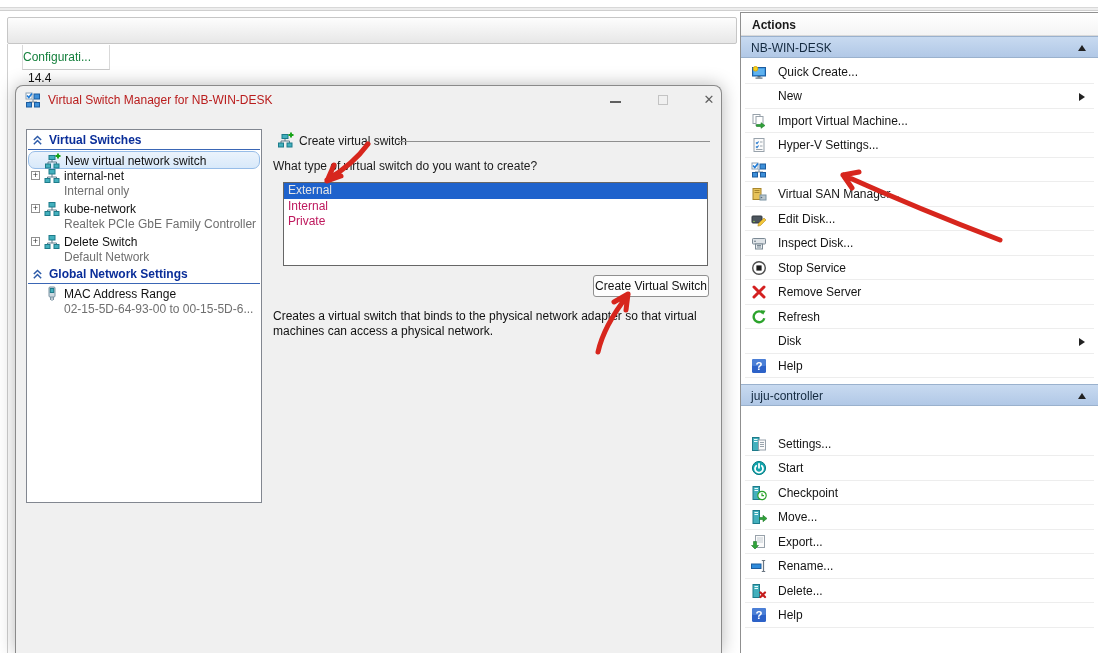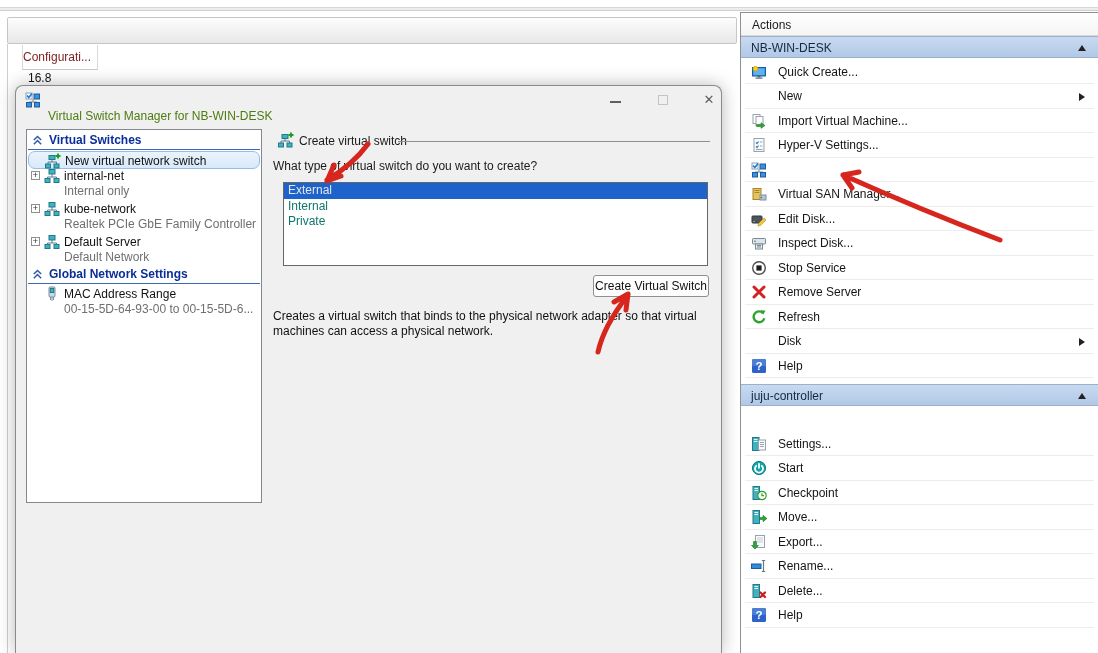--- a/index.html
+++ b/index.html
@@ -7,32 +7,32 @@
     font-family:"Liberation Sans",sans-serif;font-size:12px;color:#1a1a1a}
   .screen{position:absolute;inset:0;width:1098px;height:653px}
   [data-icon] svg{width:100%;height:100%;display:block}
 
   
   .bg-topband{position:absolute;left:0;top:7px;width:1098px;height:4px;background:#ededed;
     border-top:1px solid #d8d8d8;border-bottom:1px solid #cfcfcf}
   .bg-headerband{position:absolute;left:7px;top:17px;width:730px;height:27px;
     background:linear-gradient(#fdfdfd,#e7e7e7);border:1px solid #c6c6c6;border-radius:2px}
   .bg-vline{position:absolute;left:7px;top:44px;width:1px;height:609px;background:#cfcfcf}
-  .bg-colhead{position:absolute;left:22px;top:45px;width:76px;height:25px;background:#fff;
+  .bg-colhead{position:absolute;left:22px;top:45px;width:88px;height:25px;background:#fff;
     border-left:1px solid #d9d9d9;border-right:1px solid #d9d9d9;border-bottom:1px solid #c9c9c9;
-    padding:5px 0 0 0;color:#7f1d1d;white-space:nowrap;overflow:hidden}
+    padding:5px 0 0 0;color:#15803d;white-space:nowrap;overflow:hidden}
   .bg-cell{position:absolute;left:28px;top:71px;color:#111}
 
   
   .dialog{position:absolute;left:15px;top:85px;width:707px;height:568px;background:#f0f0f0;
     border:1px solid #8a8a8a;border-bottom:none;border-radius:8px 8px 0 0;
     box-shadow:0 0 18px rgba(0,0,0,.28)}
   .titlebar{position:absolute;left:0;top:0;right:0;height:28px}
   .ticon{position:absolute;left:9px;top:6px;width:16px;height:16px}
-  .ttext{position:absolute;left:32px;top:23px;color:#4d7c0f;white-space:nowrap}
+  .ttext{position:absolute;left:32px;top:7px;color:#b91c1c;white-space:nowrap}
   .wbtn{position:absolute;top:5px;width:22px;height:18px;cursor:default}
   .wbtn.min{left:588px}.wbtn.max{left:636px}.wbtn.close{left:682px}
   .glyph-min{display:block;margin:10px auto 0;width:11px;height:0;border-top:2px solid #5f5f5f}
   .glyph-max{display:block;margin:4px auto 0;width:10px;height:10px;border:1.4px solid #c3c3c3}
   .glyph-close{display:block;text-align:center;font-size:13px;color:#5f5f5f;line-height:17px}
   .glyph-close::before{content:'\2715'}
 
   
   .tree{position:absolute;left:10px;top:43px;width:236px;height:374px;background:#fff;
     border:1px solid #828790;overflow:hidden}
@@ -48,31 +48,31 @@
   .nicon{position:absolute;left:16px;top:1px;width:16px;height:16px}
   .tlabel{position:absolute;left:36px;top:2px;color:#111;white-space:nowrap}
   .tsub{position:absolute;left:37px;color:#6f6f6f;white-space:nowrap}
 
   
   .grp-icon{position:absolute;left:262px;top:46px;width:16px;height:16px}
   .grp-label{position:absolute;left:283px;top:48px;white-space:nowrap}
   .grp-line{position:absolute;left:382px;top:55px;width:312px;height:1px;background:#8f8f8f}
   .question{position:absolute;left:257px;top:73px;white-space:nowrap}
   .listbox{position:absolute;left:267px;top:96px;width:425px;height:84px;background:#fff;border:1px solid #666}
-  .opt{height:15.5px;line-height:15.5px;padding-left:4px;color:#0f766e}
+  .opt{height:15.5px;line-height:15.5px;padding-left:4px;color:#be185d}
   .opt.sel{background:var(--selection-blue,#1e62cc);color:#e5e5e5}
   .create-btn{position:absolute;left:577px;top:189px;width:116px;height:22px;background:#fdfdfd;
     border:1px solid #8f8f8f;border-radius:3px;text-align:center;line-height:20px;color:#111}
   .desc{position:absolute;left:257px;top:223px;width:458px;line-height:15px;color:#111}
 
   
   .actions{position:absolute;left:740px;top:12px;width:358px;height:641px;background:#fff;
     border:1px solid #8f8f8f;border-right:none;border-bottom:none}
   .act-title{position:absolute;left:0;top:0;right:0;height:23px;border-bottom:1px solid #d9d9d9;
-    font-weight:normal;padding:5px 2px 0 11px;background:linear-gradient(#fff,#f4f4f4)}
+    font-weight:bold;padding:5px 2px 0 11px;background:linear-gradient(#fff,#f4f4f4)}
   .act-sec{position:absolute;left:0;right:0;height:22px;color:#13293f;padding:4px 0 0 10px;
     background:linear-gradient(var(--actions-header-top,#c8daf0),var(--actions-header-bottom,#b1c8e6));
     border-top:1px solid #9ab1cd;border-bottom:1px solid #9ab1cd}
   .sec1{top:23px}.sec2{top:371px}
   .collapse{position:absolute;right:12px;top:8px;width:0;height:0;
     border-left:4px solid transparent;border-right:4px solid transparent;border-bottom:6px solid #222}
   .arow{position:absolute;left:4px;right:4px;height:24.5px;border-bottom:1px solid #ededed}
   .aicon{position:absolute;left:6px;top:4px;width:16px;height:16px}
   .albl{position:absolute;left:33px;top:5px;color:#151515;white-space:nowrap}
   .albl.hl{background:var(--highlight-yellow,#f2e13c);padding:3px 6px 4px 3px;margin:-3px 0 0 -3px;border-radius:1px}
@@ -84,21 +84,21 @@
 </style>
 </head>
 <body>
 
 <div class="screen">
 
   <div class="bg-topband"></div>
   <div class="bg-headerband"></div>
   <div class="bg-vline"></div>
   <div class="bg-colhead">Configurati...</div>
-  <div class="bg-cell">16.8</div>
+  <div class="bg-cell">14.4</div>
 
   <div class="dialog">
     <div class="titlebar">
       <span class="ticon" data-icon="virtual-switch-manager">
           <svg viewBox="0 0 16 16">
             <path d="M8 7v3M4 10v2M12 10v2M4 10h8" stroke="#7a8a99" fill="none"></path>
             <rect x="1" y="1" width="6" height="6" fill="#fff" stroke="#8aa0b4"></rect>
             <path d="M2 3.5l1.8 2L7 1.5" stroke="#1d7bd8" stroke-width="1.7" fill="none"></path>
             <rect x="9" y="2" width="5.5" height="5" fill="#3d8fd9" stroke="#1d5c9e"></rect>
             <rect x="1.5" y="10.5" width="5" height="4.5" fill="#3d8fd9" stroke="#1d5c9e"></rect>
@@ -172,21 +172,21 @@
       <div class="trow" style="top:103px">
         <span class="expander"></span>
         <span class="nicon" data-icon="virtual-switch">
             <svg viewBox="0 0 16 16">
               <path d="M8 5v4M3.5 9v3M12.5 9v3M3.5 9h9" stroke="#5e7d8c" fill="none"></path>
               <rect x="5" y="1.5" width="6" height="4.5" fill="#43b0bd" stroke="#1d7b8a"></rect>
               <rect x="1" y="10.5" width="5" height="4" fill="#43b0bd" stroke="#1d7b8a"></rect>
               <rect x="10" y="10.5" width="5" height="4" fill="#43b0bd" stroke="#1d7b8a"></rect>
             </svg>
           </span>
-        <span class="tlabel">Default Server</span>
+        <span class="tlabel">Delete Switch</span>
       </div>
       <div class="tsub" style="top:120px">Default Network</div>
 
       <div class="tsec" style="top:136px">
         <span class="chev" data-icon="chevron-double-up">
             <svg viewBox="0 0 16 16">
               <path d="M3.5 7.5L8 3l4.5 4.5M3.5 12.5L8 8l4.5 4.5" fill="none" stroke="#2c5aa8" stroke-width="1.8"></path>
             </svg>
           </span>
         <span class="tsec-label">Global Network Settings</span>
@@ -196,21 +196,21 @@
       <div class="trow" style="top:155px">
         <span class="nicon" data-icon="network-adapter">
             <svg viewBox="0 0 16 16">
               <rect x="5" y="1" width="6" height="10" rx="1" fill="#cdd9e0" stroke="#7b93a3"></rect>
               <path d="M6.5 11v3M8 11v4M9.5 11v3" stroke="#7b93a3"></path>
               <rect x="6.3" y="2.5" width="3.4" height="4" fill="#43b0bd" stroke="#1d7b8a"></rect>
             </svg>
           </span>
         <span class="tlabel">MAC Address Range</span>
       </div>
-      <div class="tsub" style="top:172px">00-15-5D-64-93-00 to 00-15-5D-6...</div>
+      <div class="tsub" style="top:172px">02-15-5D-64-93-00 to 00-15-5D-6...</div>
     </div>
 
     <span class="grp-icon" data-icon="new-virtual-switch">
         <svg viewBox="0 0 16 16">
           <path d="M7 6v3M3 9v3M11.5 9v3M3 9h8.5" stroke="#5e7d8c" fill="none"></path>
           <rect x="4" y="2.5" width="6" height="4" fill="#43b0bd" stroke="#1d7b8a"></rect>
           <rect x="0.5" y="11" width="5" height="4" fill="#43b0bd" stroke="#1d7b8a"></rect>
           <rect x="9" y="11" width="5" height="4" fill="#43b0bd" stroke="#1d7b8a"></rect>
           <path d="M13 0.5v5M10.5 3h5" stroke="#17a317" stroke-width="1.9"></path>
         </svg>

